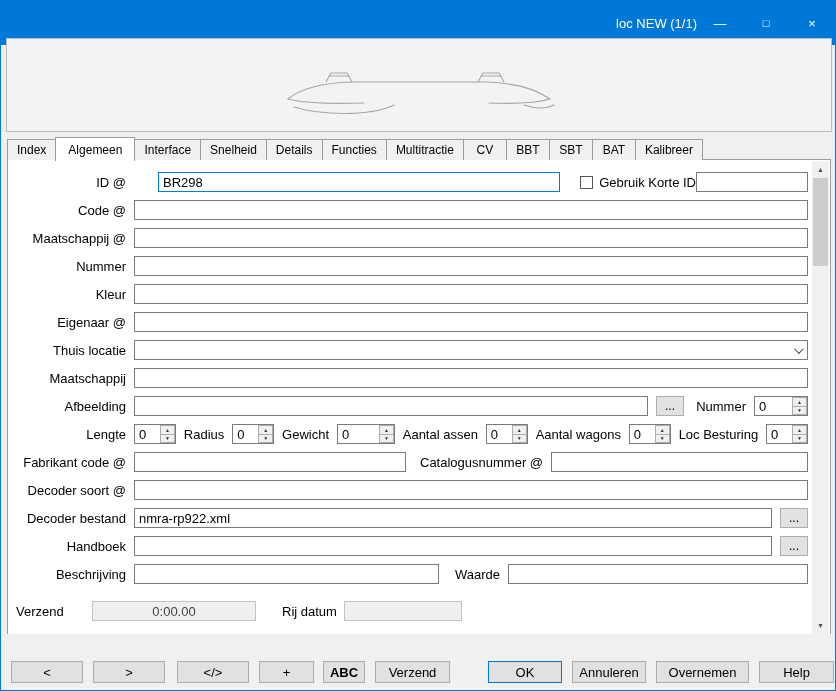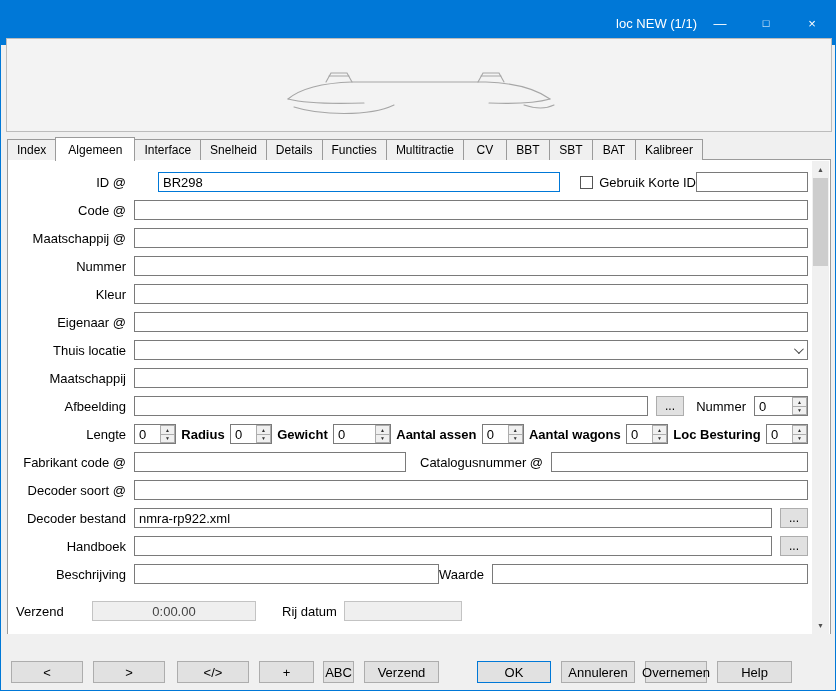--- a/index.html
+++ b/index.html
@@ -85,21 +85,21 @@
   .spin.mid .spin-val { width: 37px; }
   .spin-btns { width: 15px; display: flex; flex-direction: column; }
   .spin-btn {
     flex: 1; background: #f0f0f0; border: 1px solid #adadad;
     display: flex; align-items: center; justify-content: center;
     font-size: 5px; color: #333; cursor: default;
   }
   .spin-btn.up { border-bottom-width: 0; }
 
   .multi { flex: 1; display: flex; align-items: center; justify-content: space-between; }
-  .multi .mlbl { white-space: nowrap; font-weight: bold; }
+  .multi .mlbl { white-space: nowrap; }
 
   
   .lt-row { display: flex; align-items: center; height: 26px; margin-top: 10px; }
   .lt-label { width: 76px; flex: none; }
   .lt-field { width: 164px; flex: none; }
   .rd-label { margin-left: 26px; flex: none; }
   .rd-field { width: 118px; margin-left: 7px; flex: none; }
 
   
   .scrollbar { position: absolute; top: 1px; right: 1px; bottom: 1px; width: 17px; background: #f0f0f0; }
@@ -112,22 +112,22 @@
 
   
   .footer { position: absolute; left: 0; right: 0; bottom: 0; height: 56px; background: #f0f0f0; }
   .footer-row { position: absolute; left: 10px; bottom: 7px; display: flex; align-items: center; }
   .btn {
     height: 22px; background: #e1e1e1; border: 1px solid #adadad;
     display: flex; align-items: center; justify-content: center;
     font-family: "Liberation Sans", sans-serif; font-size: 13px; cursor: default; flex: none;
   }
   .btn.default { border-color: #0078d7; }
-  .w72 { width: 72px; } .w55 { width: 55px; } .w47 { width: 31px; } .w75 { width: 75px; }
-  .w74 { width: 74px; } .w81 { width: 62px; }
+  .w72 { width: 72px; } .w55 { width: 55px; } .w47 { width: 42px; font-weight: bold; } .w75 { width: 75px; }
+  .w74 { width: 74px; } .w81 { width: 93px; }
   .mr10 { margin-right: 10px; } .mr12 { margin-right: 12px; } .mr9 { margin-right: 9px; } .mr38 { margin-right: 38px; }
 </style>
 </head>
 <body>
 
 <div class="window">
 
   <div class="titlebar">
     <div class="title">loc NEW (1/1)</div>
     <div class="win-btn">
@@ -338,21 +338,21 @@
         <span class="lbl">Handboek</span>
         <input class="field full" style="margin-right: 8px;" value="">
         <span class="mini-btn">
             <span>...</span>
           </span>
       </div>
 
       <div class="row">
         <span class="lbl">Beschrijving</span>
         <input class="field" style="width: 305px;" value="">
-        <span style="margin-right:8px;">Waarde</span>
+        <span style="margin-left:16px; margin-right:8px;">Waarde</span>
         <input class="field full" value="" style="">
       </div>
 
       <div class="lt-row">
         <span class="lt-label">Verzend</span>
         <input class="field disabled lt-field" disabled="" value="0:00.00" style="">
         <span class="rd-label">Rij datum</span>
         <input class="field disabled rd-field" disabled="" value="" style="">
       </div>
 

